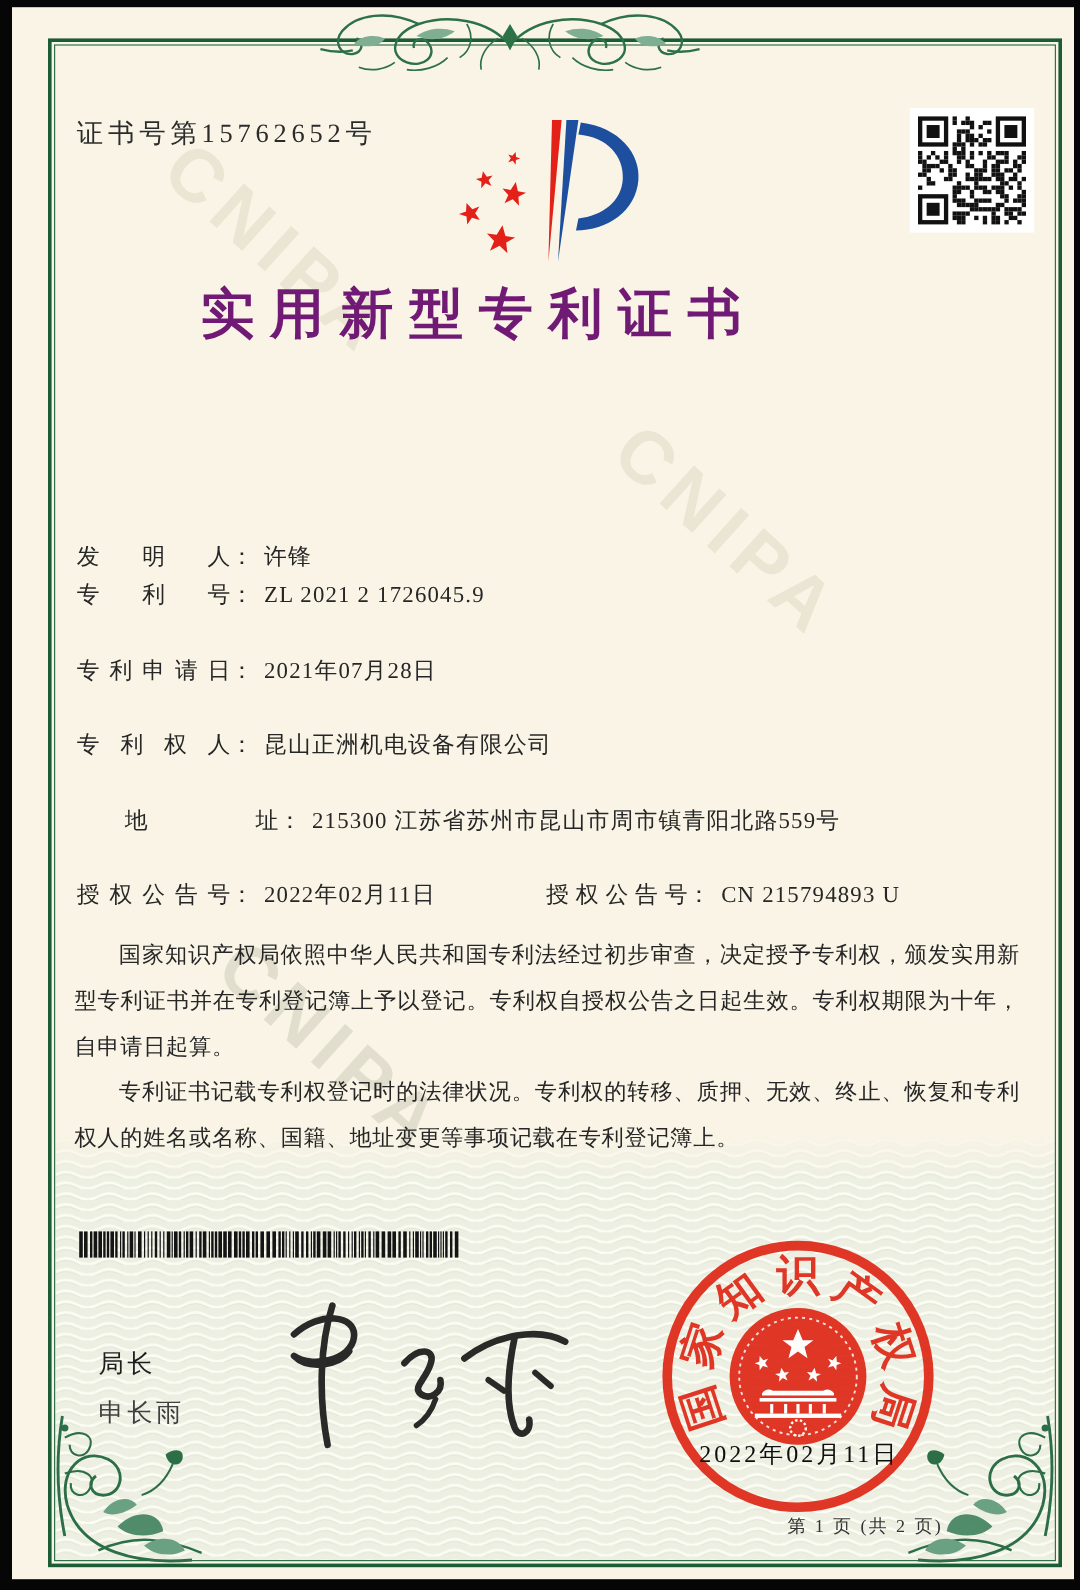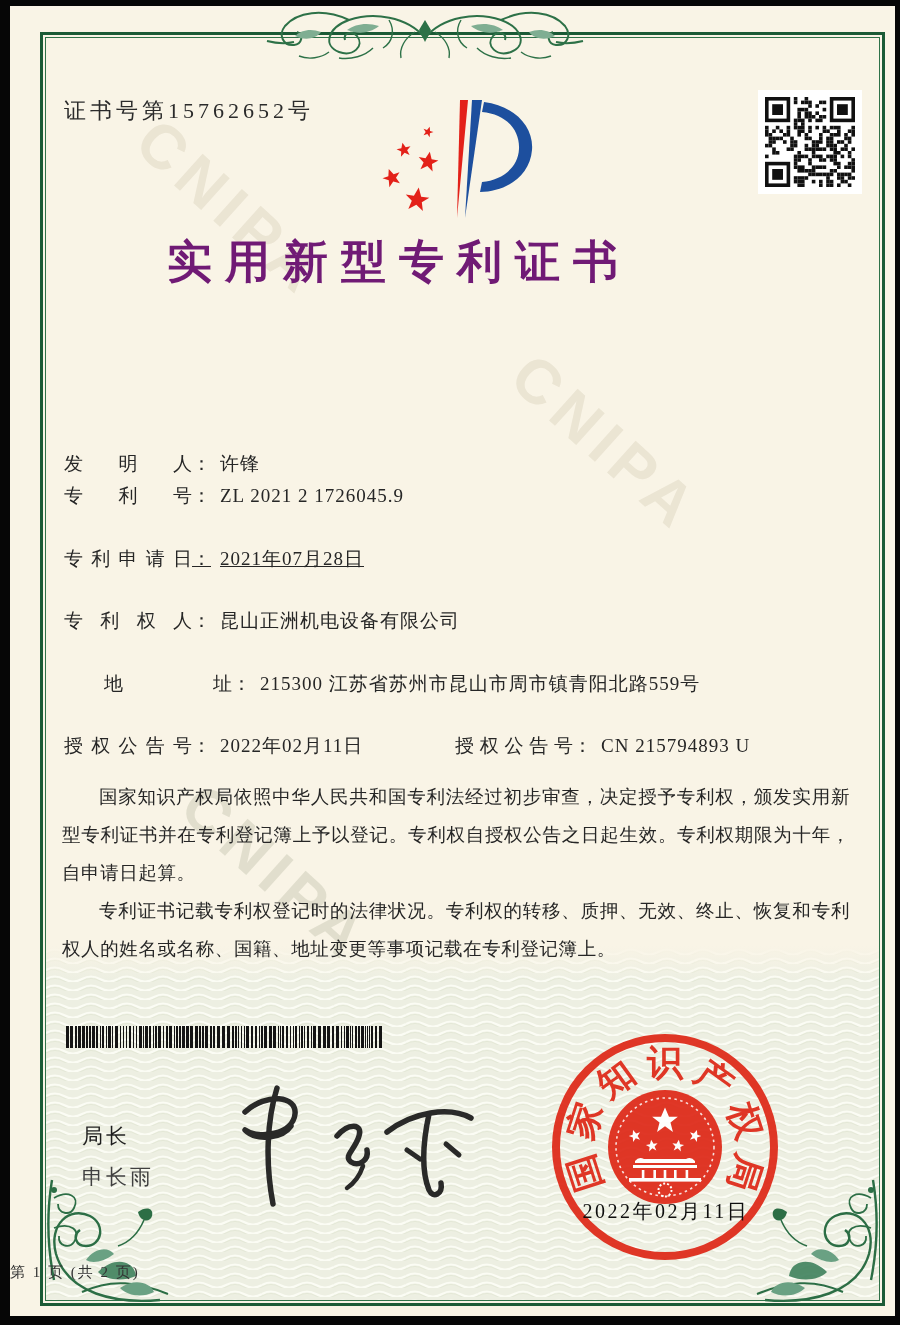--- a/index.html
+++ b/index.html
@@ -45,21 +45,21 @@
   .barcode{left:54px;top:1020px;z-index:4;}
 
   .director{left:72px;top:1116px;font-size:21px;color:#1d1d1d;letter-spacing:3px;z-index:4;}
   .director-name{left:72px;top:1157px;font-size:21px;color:#404040;letter-spacing:3px;z-index:4;}
   .sig{left:202px;top:1072px;z-index:5;}
 
   .seal{left:535px;top:1021px;z-index:4;}
   .seal-date{left:550px;top:1192px;width:212px;text-align:center;font-size:20px;
              letter-spacing:2.5px;color:#0e0e0e;z-index:6;white-space:nowrap;}
 
-  .footer{left:0;top:1257px;width:776px;text-align:left;font-size:15px;letter-spacing:2px;
+  .footer{left:0;top:1257px;width:776px;text-align:right;font-size:15px;letter-spacing:2px;
           color:#333;z-index:4;}
 
   .logo{left:352px;top:86px;z-index:3;}
   .qr{left:748px;top:84px;z-index:3;}
   .ornament{z-index:3;pointer-events:none;}
 </style>
 </head>
 <body>
 
 <div class="scan">
@@ -384,21 +384,21 @@
       </svg>
 
   <div class="abs title">实用新型专利证书</div>
 
   <div class="frow" style="top:397px;margin-top:48px;">
     <span class="flabel">发明人</span><span class="colon">：</span><span class="fvalue">许锋</span>
   </div>
   <div class="frow" style="top:477px;">
     <span class="flabel">专利号</span><span class="colon">：</span><span class="fvalue">ZL 2021 2 1726045.9</span>
   </div>
-  <div class="frow" style="top:540px;text-decoration:underline;">
+  <div class="frow" style="top:540px;">
     <span class="flabel">专利申请日</span><span class="colon">：</span><span class="fvalue">2021年07月28日</span>
   </div>
   <div class="frow" style="top:602px;">
     <span class="flabel">专利权人</span><span class="colon">：</span><span class="fvalue">昆山正洲机电设备有限公司</span>
   </div>
   <div class="frow" style="top:665px;margin-left:40px;">
     <span class="flabel">地址</span><span class="colon">：</span><span class="fvalue">215300 江苏省苏州市昆山市周市镇青阳北路559号</span>
   </div>
   <div class="frow" style="top:727px;">
     <span class="flabel">授权公告号</span><span class="colon">：</span><span class="fvalue">2022年02月11日</span>

